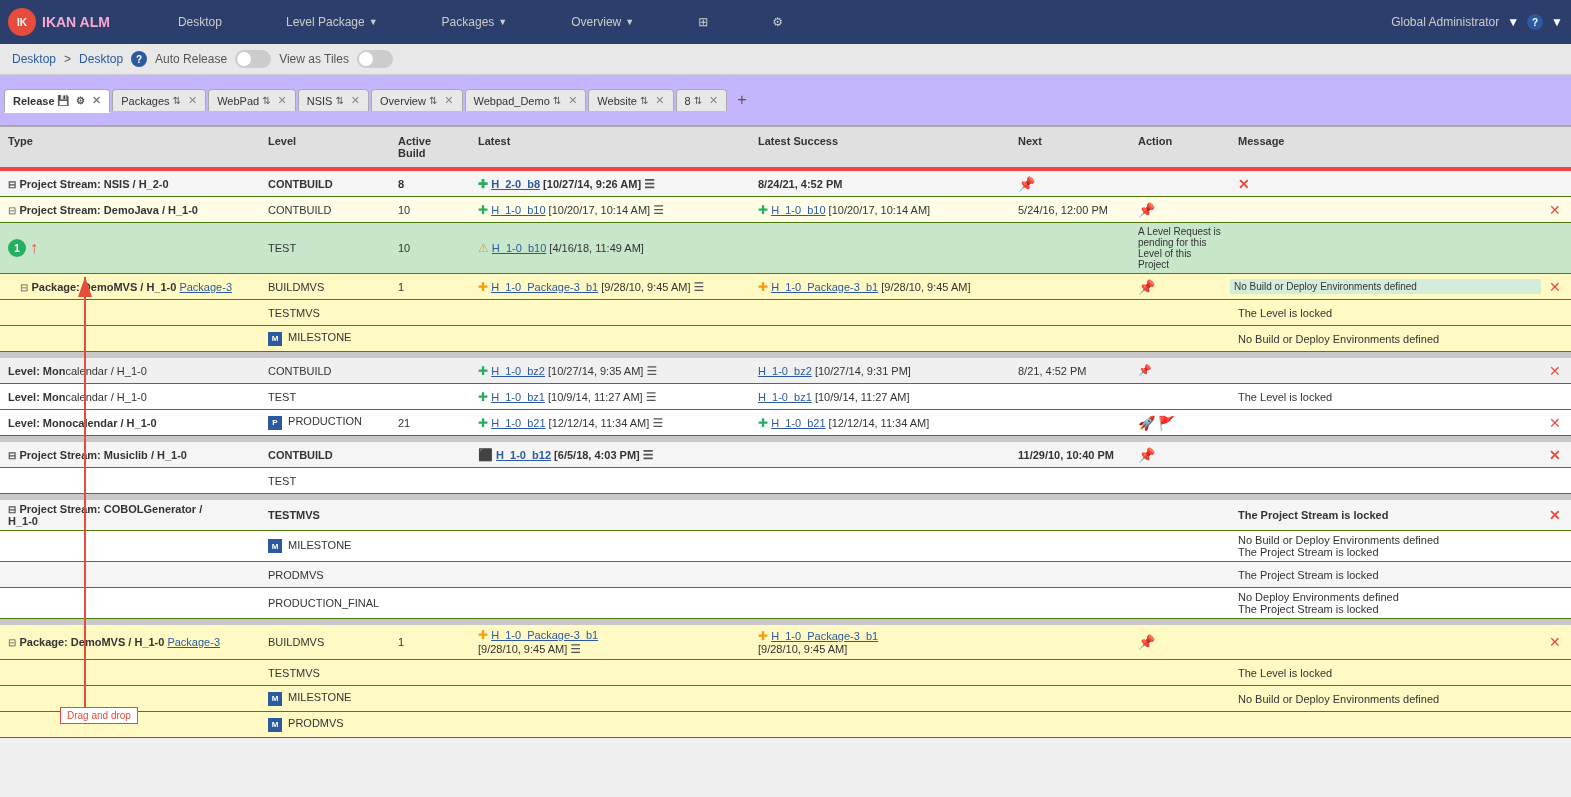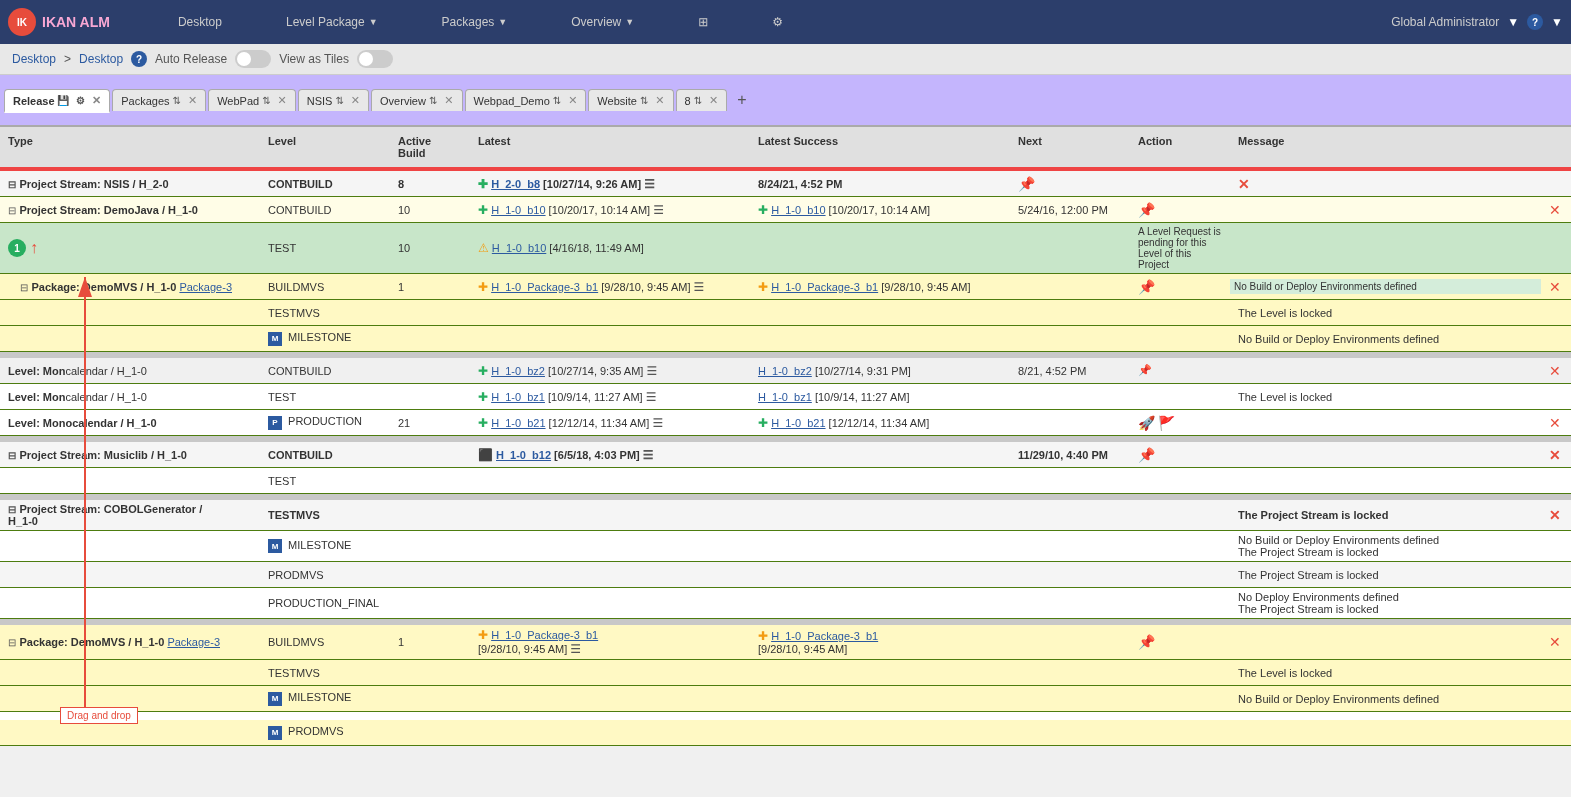--- a/index.html
+++ b/index.html
@@ -465,21 +465,21 @@
         <span class="bold">Project Stream: Musiclib / H_1-0</span>
       </div>
       <div>CONTBUILD</div>
       <div></div>
       <div>
         <span class="icon-minus">⬛</span>
         <a class="link">H_1-0_b12</a> [6/5/18, 4:03 PM]
         <span class="icon-list">☰</span>
       </div>
       <div></div>
-      <div>11/29/10, 4:40 PM</div>
+      <div>11/29/10, 10:40 PM</div>
       <div><span class="icon-pin">📌</span></div>
       <div></div>
       <div><span class="icon-close">✕</span></div>
     </div>
 
     <div class="row" style="background:white;">
       <div></div>
       <div>TEST</div>
       <div></div>
       <div></div>
@@ -589,21 +589,21 @@
       </div>
       <div></div>
       <div></div>
       <div></div>
       <div></div>
       <div></div>
       <div>No Build or Deploy Environments defined</div>
       <div></div>
     </div>
 
-    <div class="row" style="background:#fff9c4;margin-top:8px;">
+    <div class="row" style="background:#fff9c4;">
       <div></div>
       <div>
         <span class="milestone-icon">M</span> PRODMVS
       </div>
       <div></div>
       <div></div>
       <div></div>
       <div></div>
       <div></div>
       <div></div>

